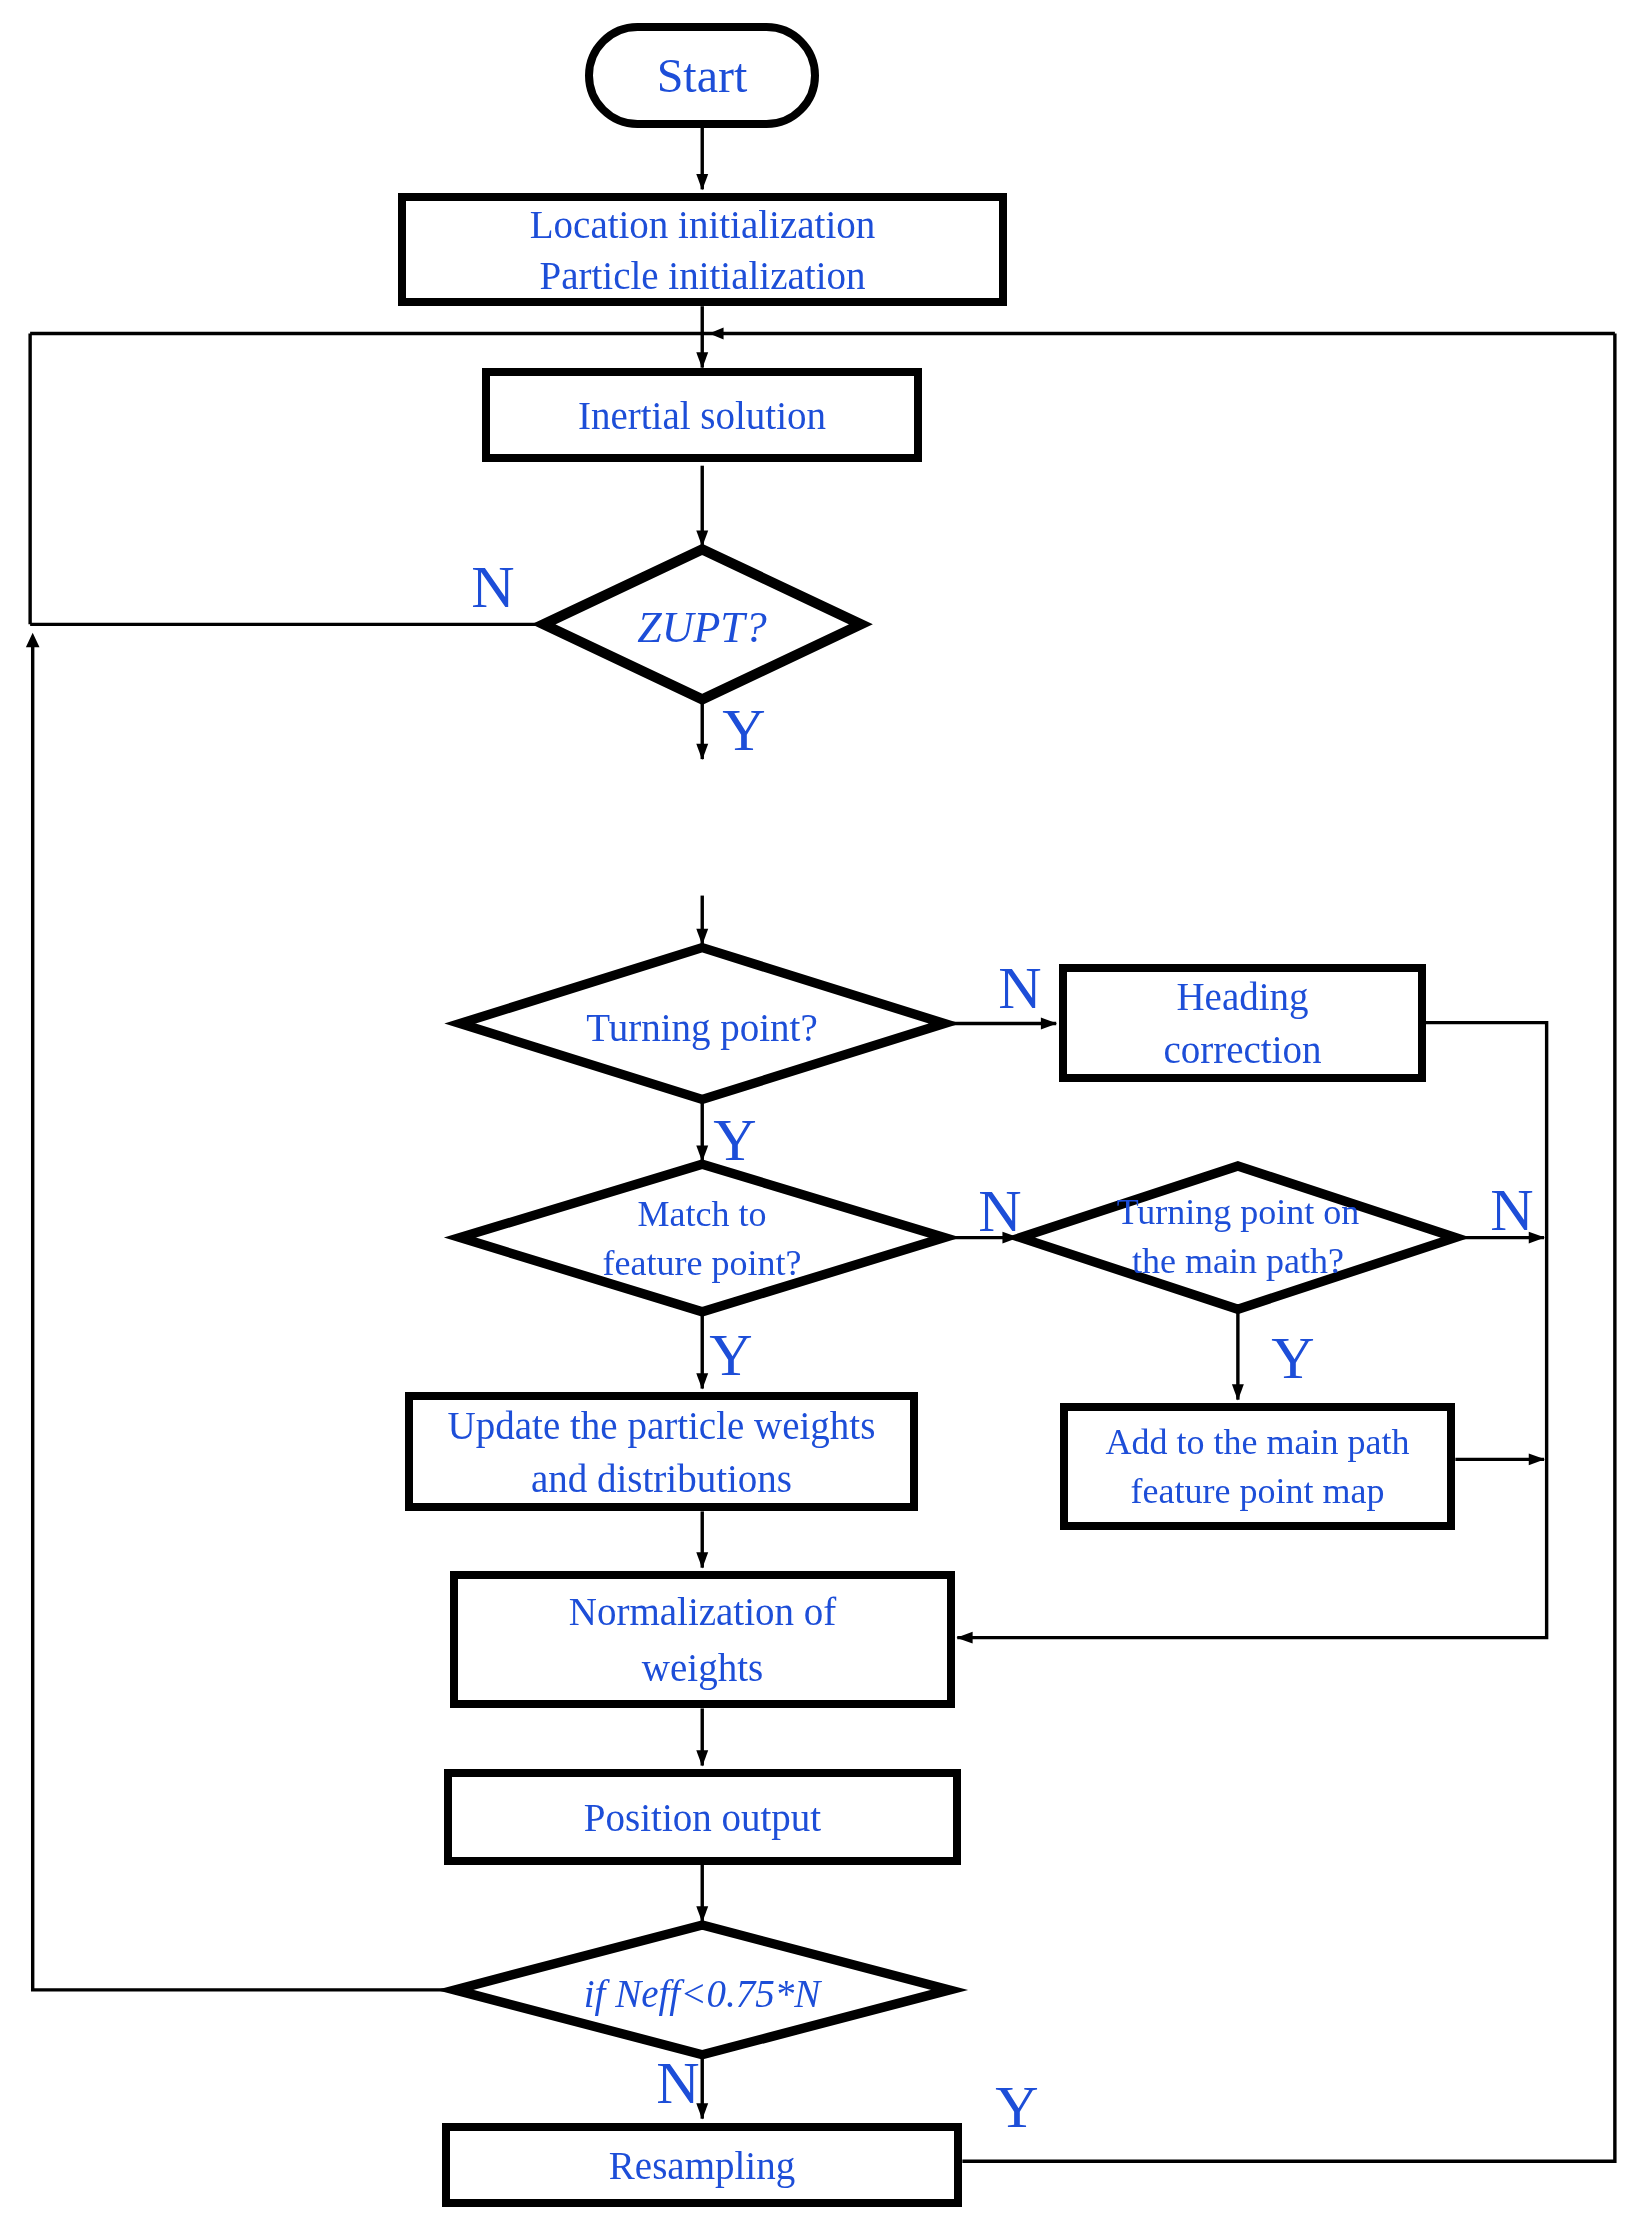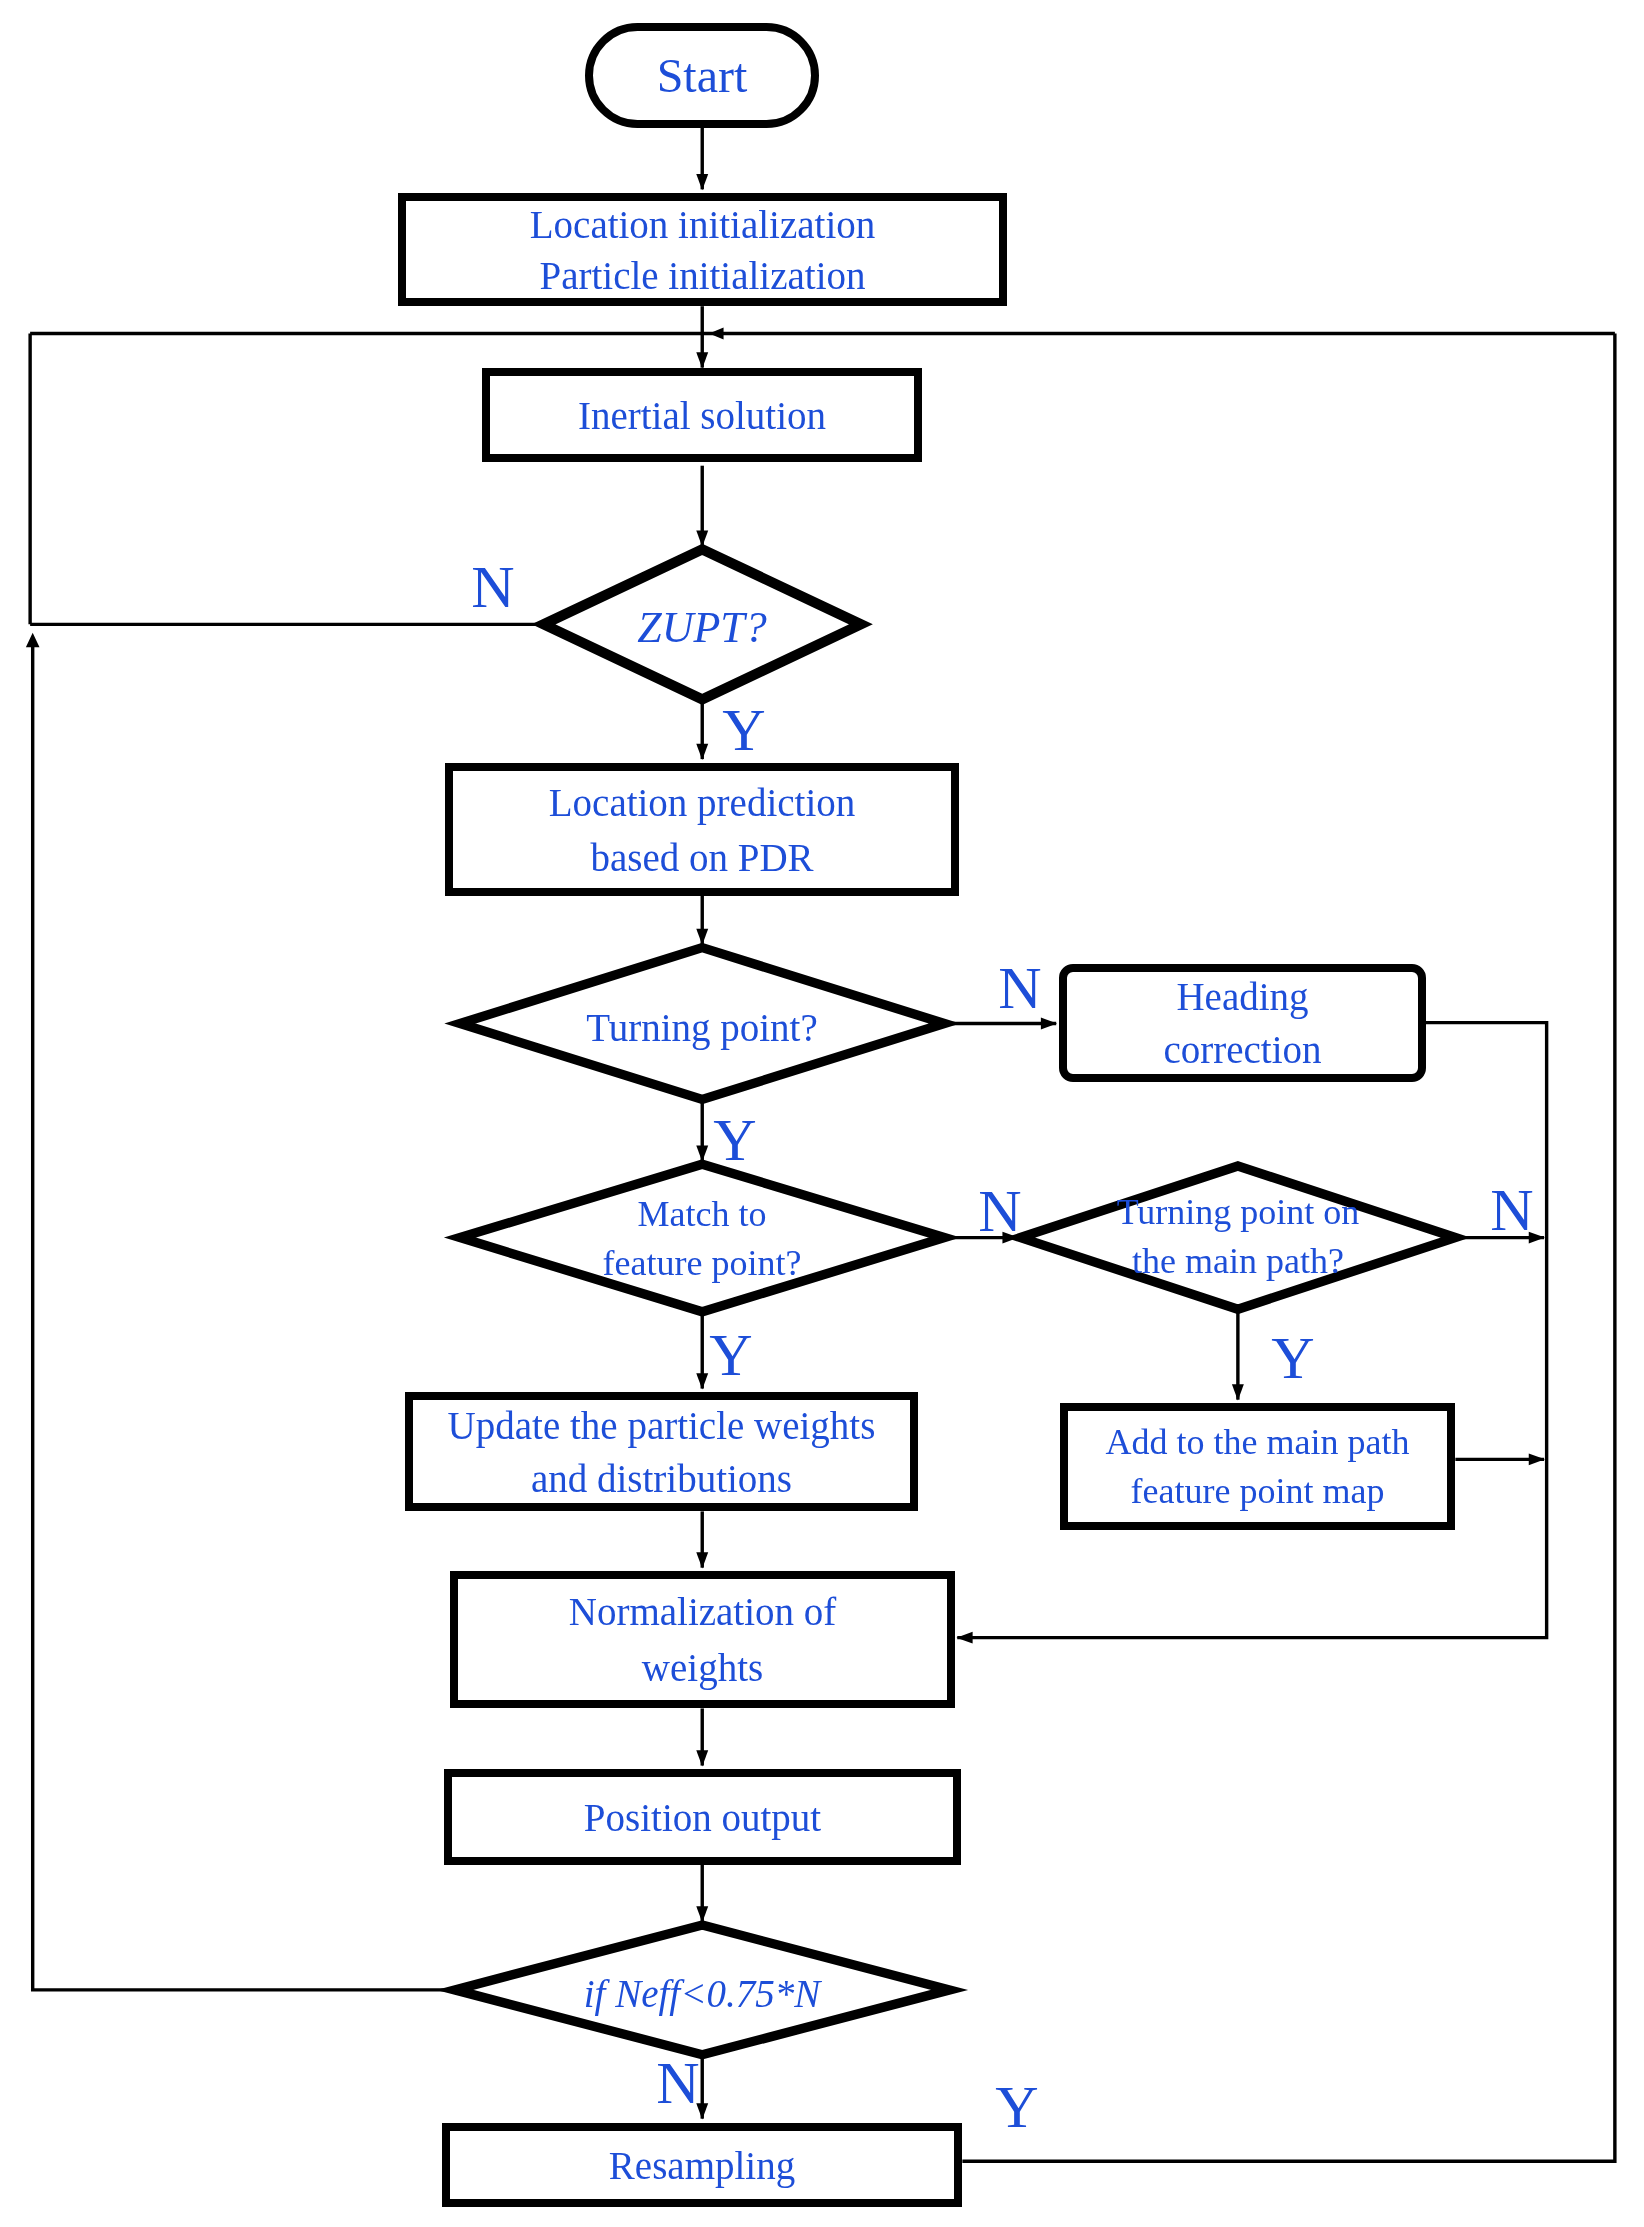--- a/index.html
+++ b/index.html
@@ -84,26 +84,22 @@
 
   <div class="node" style="left:398px;top:193px;width:609px;height:113px;line-height:51px;">
     <span class="ln">Location initialization</span>
     <span class="ln">Particle initialization</span>
   </div>
 
   <div class="node" style="left:482px;top:368px;width:440px;height:94px;">
     <span class="ln">Inertial solution</span>
   </div>
 
-  <div class="node" style="left:445px;top:763px;width:514px;height:133px;">
-    <span class="ln">Location prediction</span>
-    <span class="ln">based on PDR</span>
-  </div>
 
-  <div class="node" style="left:1059px;top:964px;width:367px;height:118px;line-height:53px;border-radius:14px;">
+  <div class="node" style="left:1059px;top:964px;width:367px;height:118px;line-height:53px;">
     <span class="ln">Heading</span>
     <span class="ln">correction</span>
   </div>
 
   <div class="node small" style="left:1060px;top:1403px;width:395px;height:127px;">
     <span class="ln">Add to the main path</span>
     <span class="ln">feature point map</span>
   </div>
 
   <div class="node" style="left:405px;top:1392px;width:513px;height:119px;line-height:53px;">

